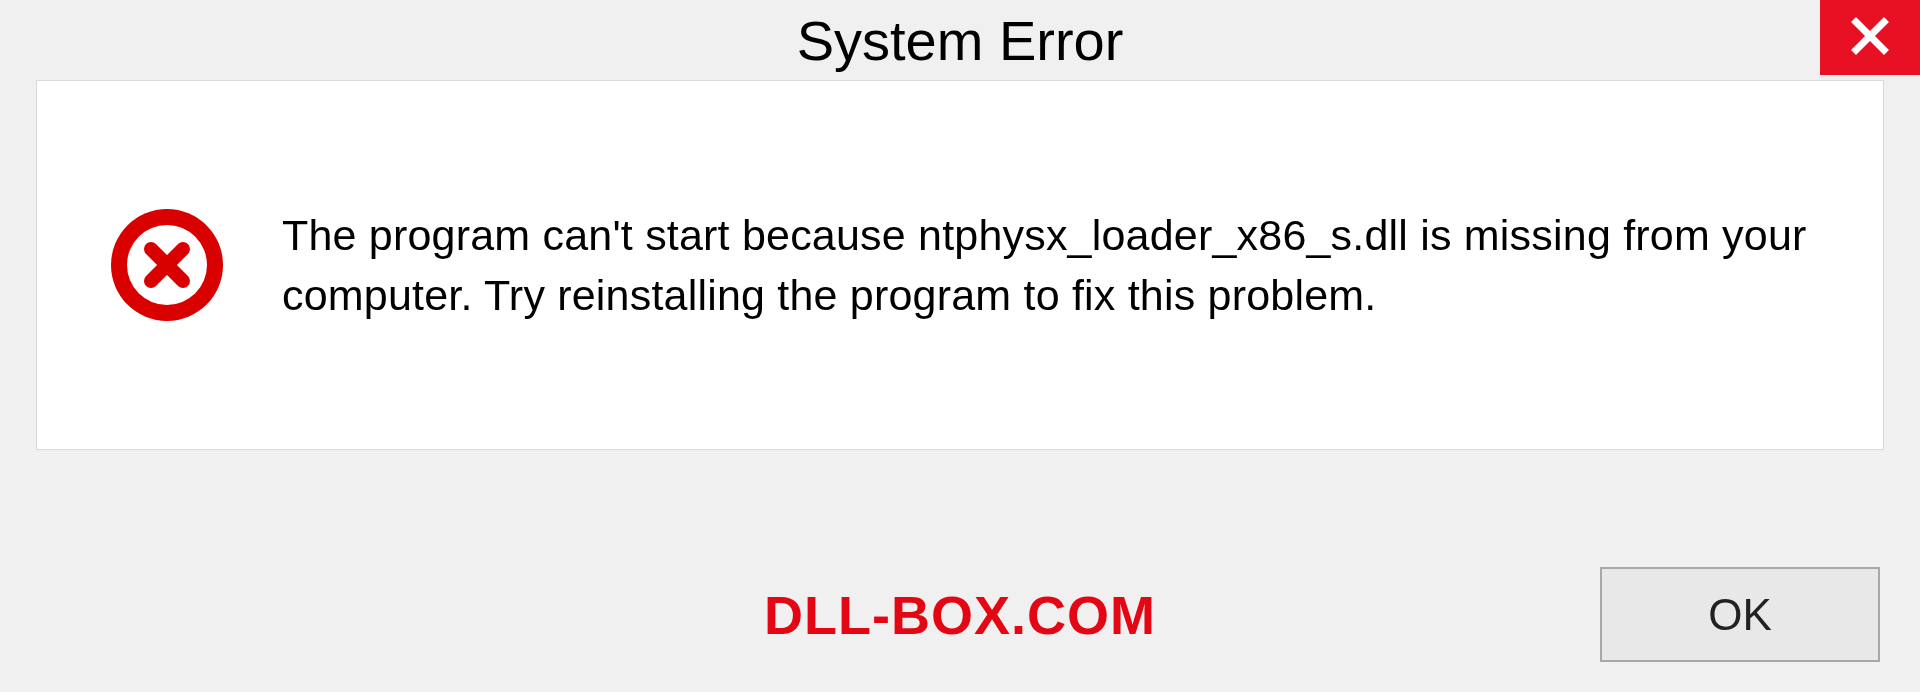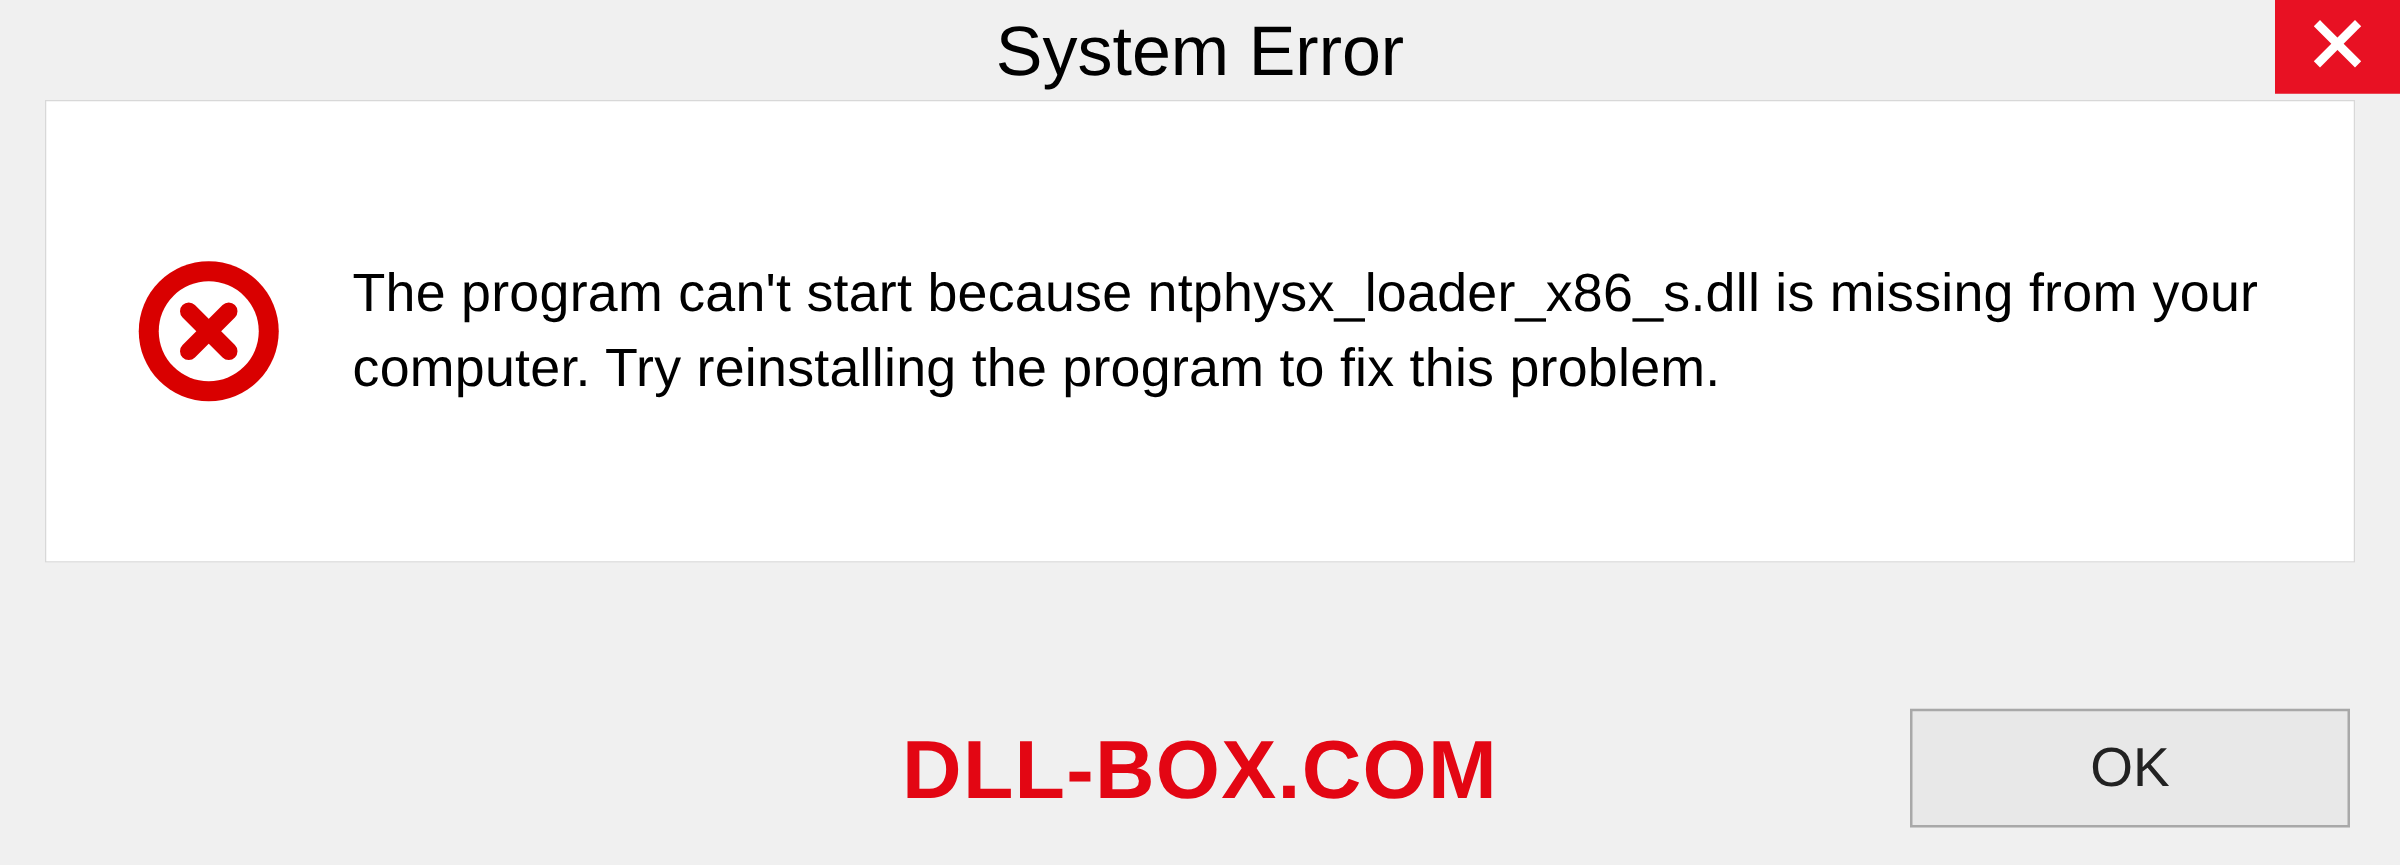--- a/index.html
+++ b/index.html
@@ -75,28 +75,28 @@
       right: 0;
       padding: 0 40px 0 0;
       display: flex;
       align-items: center;
       justify-content: flex-end;
     }
     .watermark {
       position: absolute;
       left: 50%;
       transform: translateX(-50%);
-      font-size: 66px;
+      font-size: 54px;
       font-weight: 800;
       color: #e30613;
       letter-spacing: 1px;
       font-family: Arial, sans-serif;
     }
     .ok-button {
-      width: 352px;
+      width: 280px;
       height: 95px;
       background: #e8e8e8;
       border: 2px solid #a8a8a8;
       font-size: 44px;
       color: #222;
       display: flex;
       align-items: center;
       justify-content: center;
       cursor: pointer;
       font-family: inherit;

